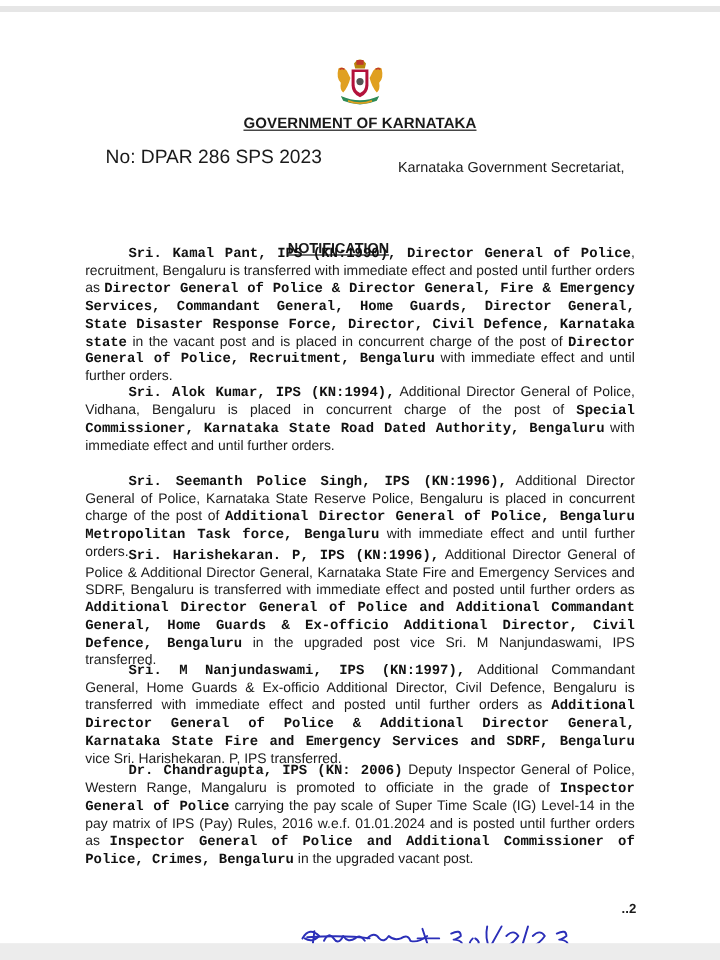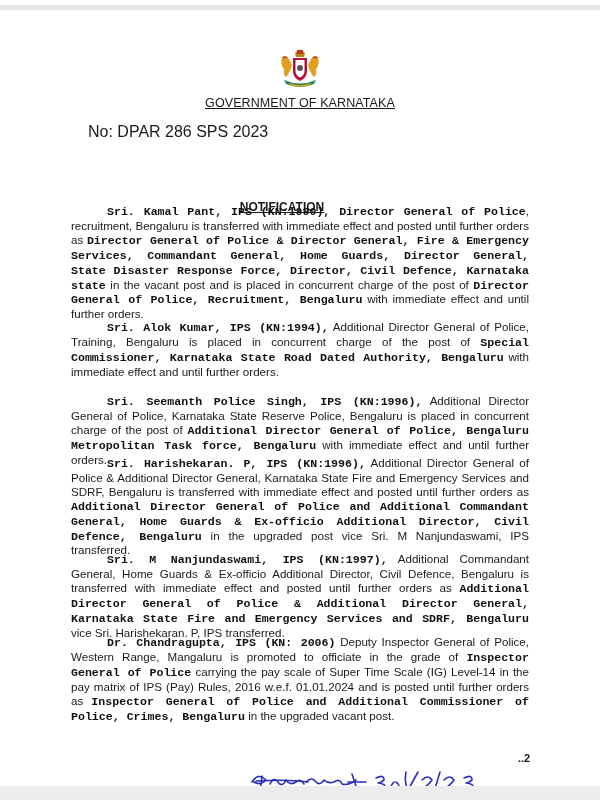--- a/index.html
+++ b/index.html
@@ -10,21 +10,21 @@
     color: #1a1a1a;
   }
   .top-band { position: absolute; left: 0; top: 5px; width: 600px; height: 5px; background: #e6e6e6; }
   .bottom-band { position: absolute; left: 0; top: 786px; width: 600px; height: 14px; background: #ececec; }
   .page { position: absolute; left: 0; top: 10px; width: 600px; height: 776px; background: #fff; }
 
   .emblem { position: absolute; left: 276px; top: 37px; width: 48px; height: 44px; }
 
   .gov-title {
     position: absolute; top: 86px; left: 0; width: 600px; text-align: center;
-    font-weight: normal; font-size: 12.5px; text-decoration: underline; letter-spacing: 0.1px;
+    font-weight: bold; font-size: 12.5px; text-decoration: underline; letter-spacing: 0.1px;
   }
   .ref-no { position: absolute; left: 88px; top: 113px; font-size: 16px; }
   .address {
     position: absolute; left: 318px; top: 123px; width: 216px; text-align: center;
     font-size: 12px; line-height: 13.5px;
   }
   .notif-title {
     position: absolute; top: 169px; left: 4px; width: 556px; text-align: center;
     font-weight: bold; font-size: 12px; text-decoration: underline; margin-top: 21px;
   }
@@ -63,26 +63,27 @@
 
     <path d="M8 33 Q24 40 40 33 L38 37 Q24 43 10 37 Z" fill="#2e8b57"></path>
     <path d="M14 37 Q24 41 34 37" stroke="#e0a020" stroke-width="1.5" fill="none"></path>
   </svg>
 
   <div class="gov-title">GOVERNMENT OF KARNATAKA</div>
 
   <div class="ref-no">No: DPAR 286 SPS 2023</div>
 
   <div class="address">
+    <div>Karnataka Government Secretariat,</div>
   </div>
 
   <div class="notif-title">NOTIFICATION</div>
 
   <p class="para" id="p0" style="top:194px"><b>Sri. Kamal Pant, IPS (KN:1990), Director General of Police</b><span>, recruitment, Bengaluru is transferred with immediate effect and posted until further orders as </span><b>Director General of Police &amp; Director General, Fire &amp; Emergency Services, Commandant General, Home Guards, Director General, State Disaster Response Force, Director, Civil Defence, Karnataka state</b><span> in the vacant post and is placed in concurrent charge of the post of </span><b>Director General of Police, Recruitment, Bengaluru</b><span> with immediate effect and until further orders.</span></p>
-  <p class="para" id="p1" style="top:310px"><b>Sri. Alok Kumar, IPS (KN:1994),</b><span> Additional Director General of Police, Training, Bengaluru is placed in concurrent charge of the post of </span><b>Special Commissioner, Karnataka State Road Dated Authority, Bengaluru</b><span> with immediate effect and until further orders.</span></p>
+  <p class="para" id="p1" style="top:310px"><b>Sri. Alok Kumar, IPS (KN:1994),</b><span> Additional Director General of Police, Vidhana, Bengaluru is placed in concurrent charge of the post of </span><b>Special Commissioner, Karnataka State Road Dated Authority, Bengaluru</b><span> with immediate effect and until further orders.</span></p>
   <p class="para" id="p2" style="top:384px"><b>Sri. Seemanth Police Singh, IPS (KN:1996),</b><span> Additional Director General of Police, Karnataka State Reserve Police, Bengaluru is placed in concurrent charge of the post of </span><b>Additional Director General of Police, Bengaluru Metropolitan Task force, Bengaluru</b><span> with immediate effect and until further orders.</span></p>
   <p class="para" id="p3" style="top:446px"><b>Sri. Harishekaran. P, IPS (KN:1996),</b><span> Additional Director  General of Police &amp; Additional Director General, Karnataka State Fire and Emergency Services and SDRF, Bengaluru is transferred with immediate effect and posted until further orders as </span><b>Additional Director  General of Police and Additional Commandant General, Home Guards &amp; Ex-officio Additional Director, Civil Defence, Bengaluru</b><span> in the upgraded post vice Sri. M Nanjundaswami, IPS transferred.</span></p>
   <p class="para" id="p4" style="top:542px"><b>Sri. M Nanjundaswami, IPS (KN:1997),</b><span> Additional Commandant General, Home Guards &amp; Ex-officio Additional Director, Civil Defence, Bengaluru is transferred with immediate effect and posted until further orders as </span><b>Additional Director  General of Police &amp; Additional Director General, Karnataka State Fire and Emergency Services and SDRF, Bengaluru</b><span> vice Sri. Harishekaran. P, IPS transferred.</span></p>
   <p class="para" id="p5" style="top:625px"><b>Dr. Chandragupta, IPS (KN: 2006)</b><span> Deputy Inspector General of Police, Western Range, Mangaluru is promoted to officiate in the grade of </span><b>Inspector General of Police</b><span> carrying the pay scale of Super Time Scale (IG) Level-14 in the pay matrix of IPS (Pay) Rules, 2016 w.e.f. 01.01.2024 and is posted until further orders as </span><b>Inspector General of Police and Additional Commissioner of Police, Crimes, Bengaluru</b><span> in the upgraded vacant post.</span></p>
 
   <div class="page-next">..2</div>
 
   <svg class="signature" viewBox="0 0 270 36">
     <g fill="none" stroke="#2b2fb8" stroke-width="1.6" stroke-linecap="round" stroke-linejoin="round">
       <path d="M4 20 Q10 10 18 18 Q12 24 6 20 M14 14 L12 30"></path>

